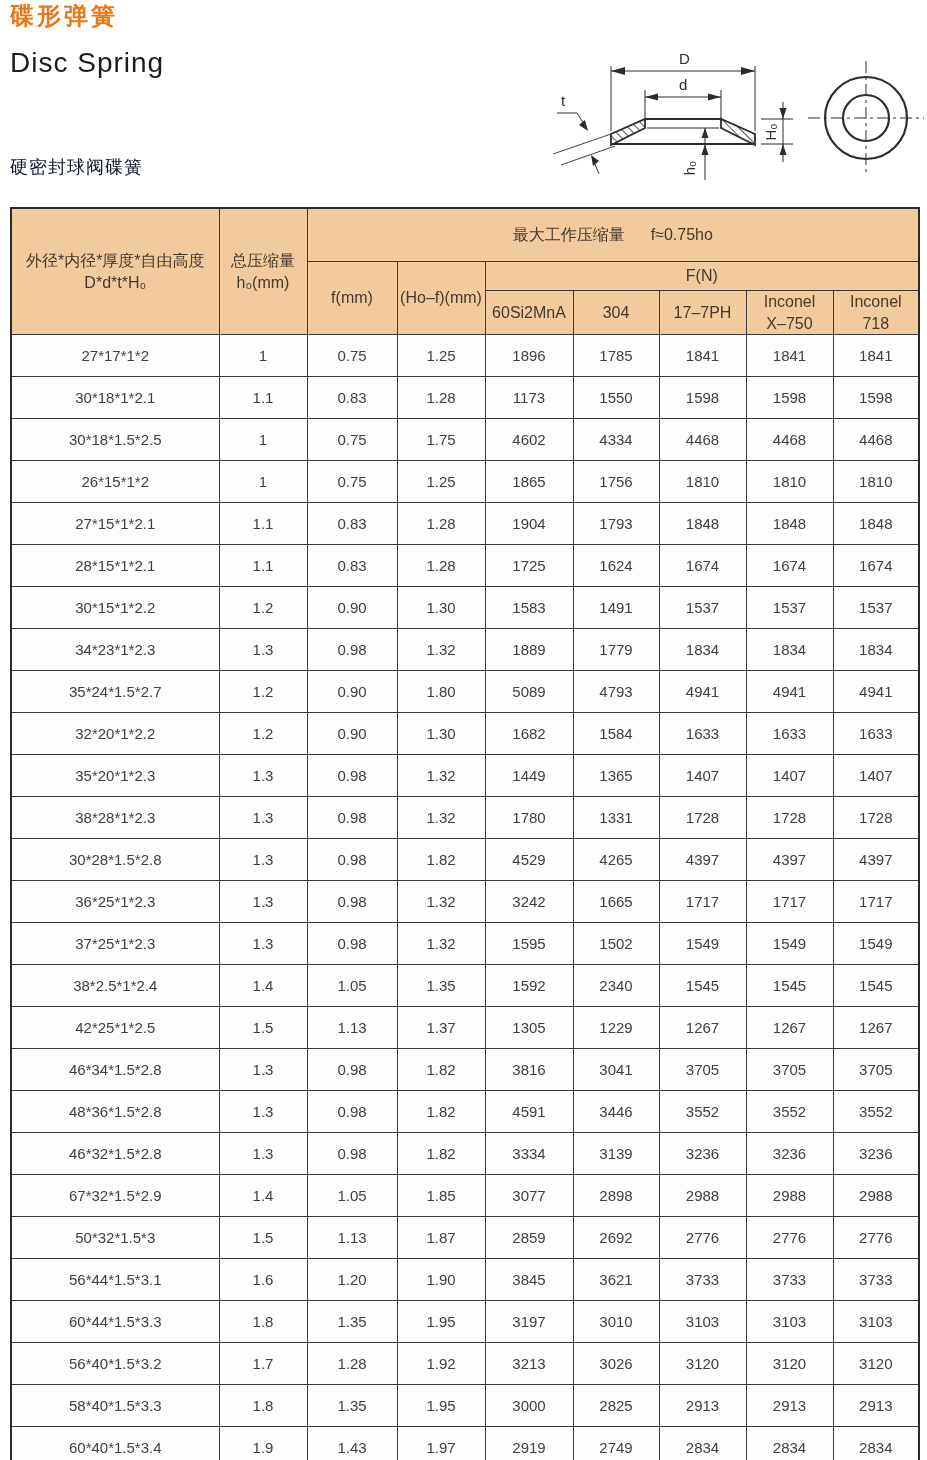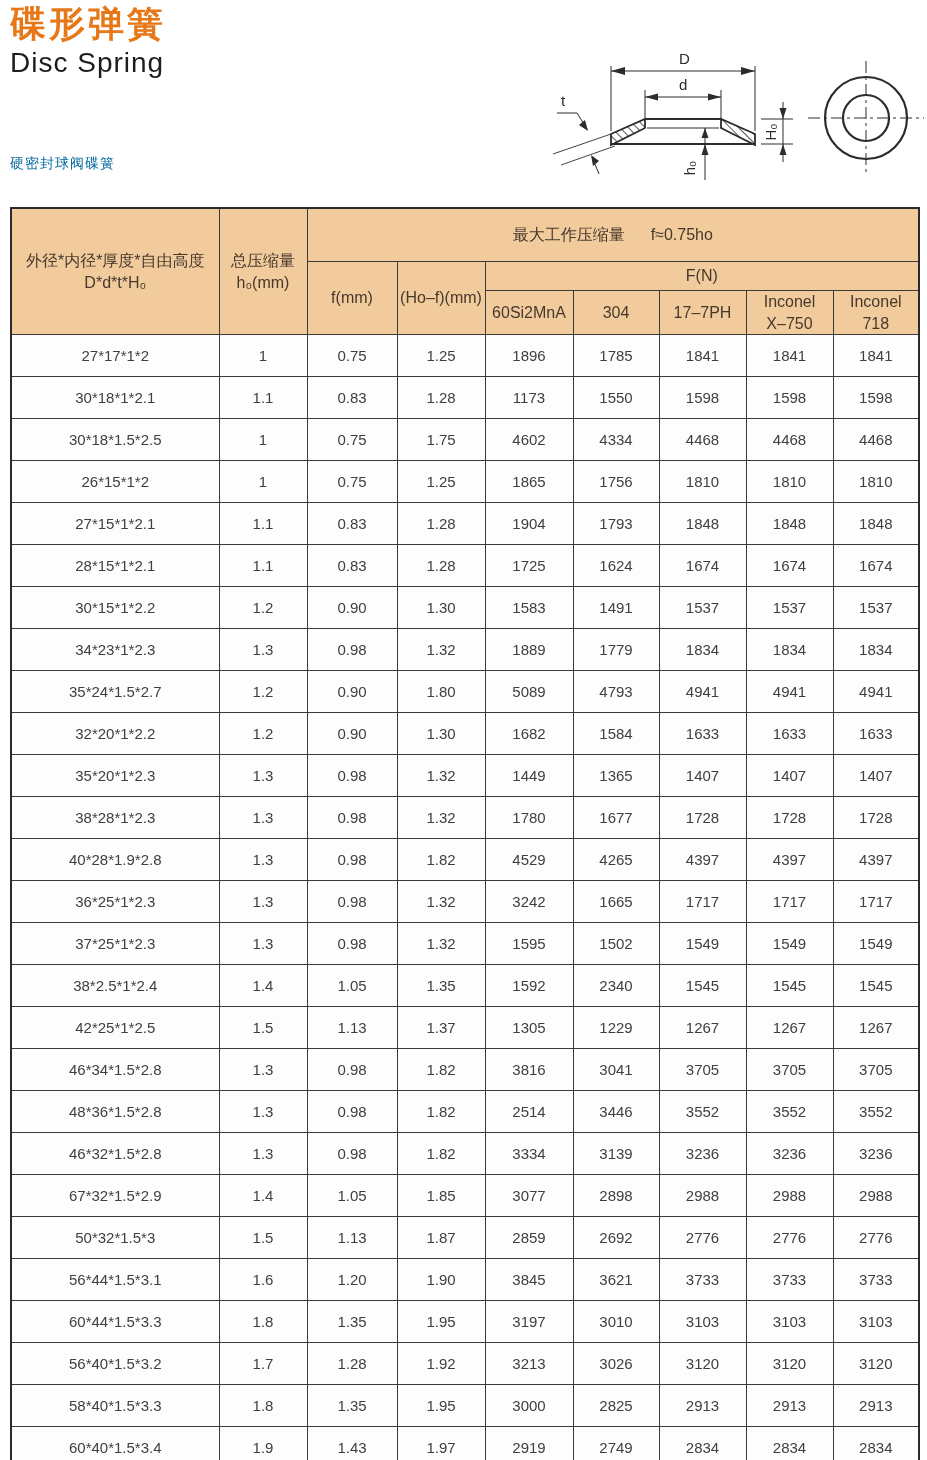--- a/index.html
+++ b/index.html
@@ -2,29 +2,29 @@
 <html><head>
 <meta charset="utf-8">
 <style>
   html,body{margin:0;padding:0;}
   body{
     width:927px;height:1460px;position:relative;background:#ffffff;
     font-family:"Liberation Sans","DejaVu Sans",sans-serif;color:#3a3a3a;
     overflow:hidden;
   }
   .title-zh{
-    position:absolute;left:10px;top:0px;font-size:36px;font-weight:bold;
+    position:absolute;left:10px;top:0px;font-size:24px;font-weight:bold;
     color:#e67817;letter-spacing:3px;
   }
   .title-en{
     position:absolute;left:10px;top:47px;font-size:28px;font-weight:normal;
     color:#1d1d1d;letter-spacing:1px;
   }
   .subtitle{
-    position:absolute;left:10px;top:155px;font-size:14px;color:#0369a1;
+    position:absolute;left:10px;top:155px;font-size:18px;color:#0f172a;
     letter-spacing:1px;
   }
   .diagram{position:absolute;left:545px;top:28px;width:385px;height:175px;}
   .diagram text{font-size:15px;fill:#2c2c2c;font-family:"Liberation Sans","DejaVu Sans",sans-serif;}
 
   table.spec{
     position:absolute;left:10px;top:207px;width:908px;
     border-collapse:collapse;table-layout:fixed;
     border:2px solid #2b2b2b;border-bottom:3px solid #2b2b2b;
   }
@@ -274,27 +274,27 @@
         <td>1407</td>
         <td>1407</td>
         <td>1407</td>
       </tr>
       <tr>
         <td>38*28*1*2.3</td>
         <td>1.3</td>
         <td>0.98</td>
         <td>1.32</td>
         <td>1780</td>
-        <td>1677</td>
+        <td>1331</td>
         <td>1728</td>
         <td>1728</td>
         <td>1728</td>
       </tr>
       <tr>
-        <td>40*28*1.9*2.8</td>
+        <td>30*28*1.5*2.8</td>
         <td>1.3</td>
         <td>0.98</td>
         <td>1.82</td>
         <td>4529</td>
         <td>4265</td>
         <td>4397</td>
         <td>4397</td>
         <td>4397</td>
       </tr>
       <tr>
@@ -350,21 +350,21 @@
         <td>3041</td>
         <td>3705</td>
         <td>3705</td>
         <td>3705</td>
       </tr>
       <tr>
         <td>48*36*1.5*2.8</td>
         <td>1.3</td>
         <td>0.98</td>
         <td>1.82</td>
-        <td>2514</td>
+        <td>4591</td>
         <td>3446</td>
         <td>3552</td>
         <td>3552</td>
         <td>3552</td>
       </tr>
       <tr>
         <td>46*32*1.5*2.8</td>
         <td>1.3</td>
         <td>0.98</td>
         <td>1.82</td>

